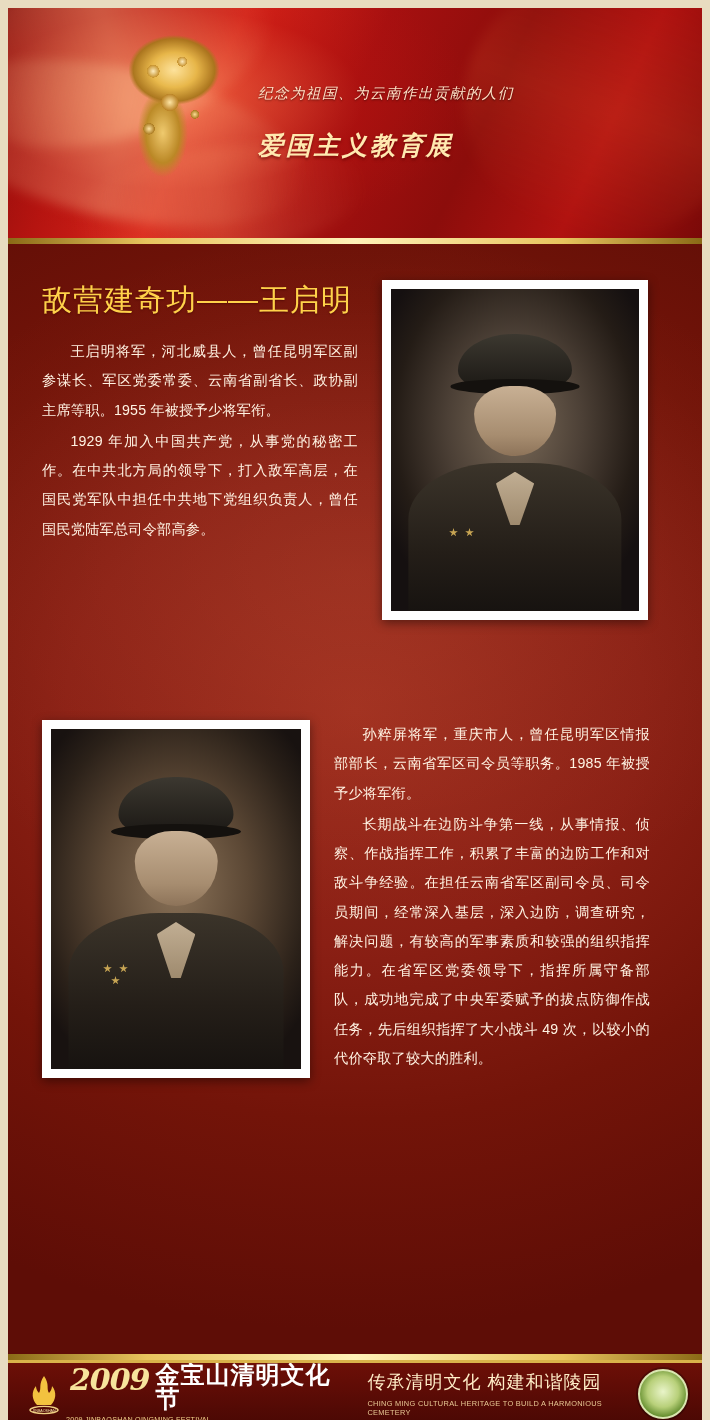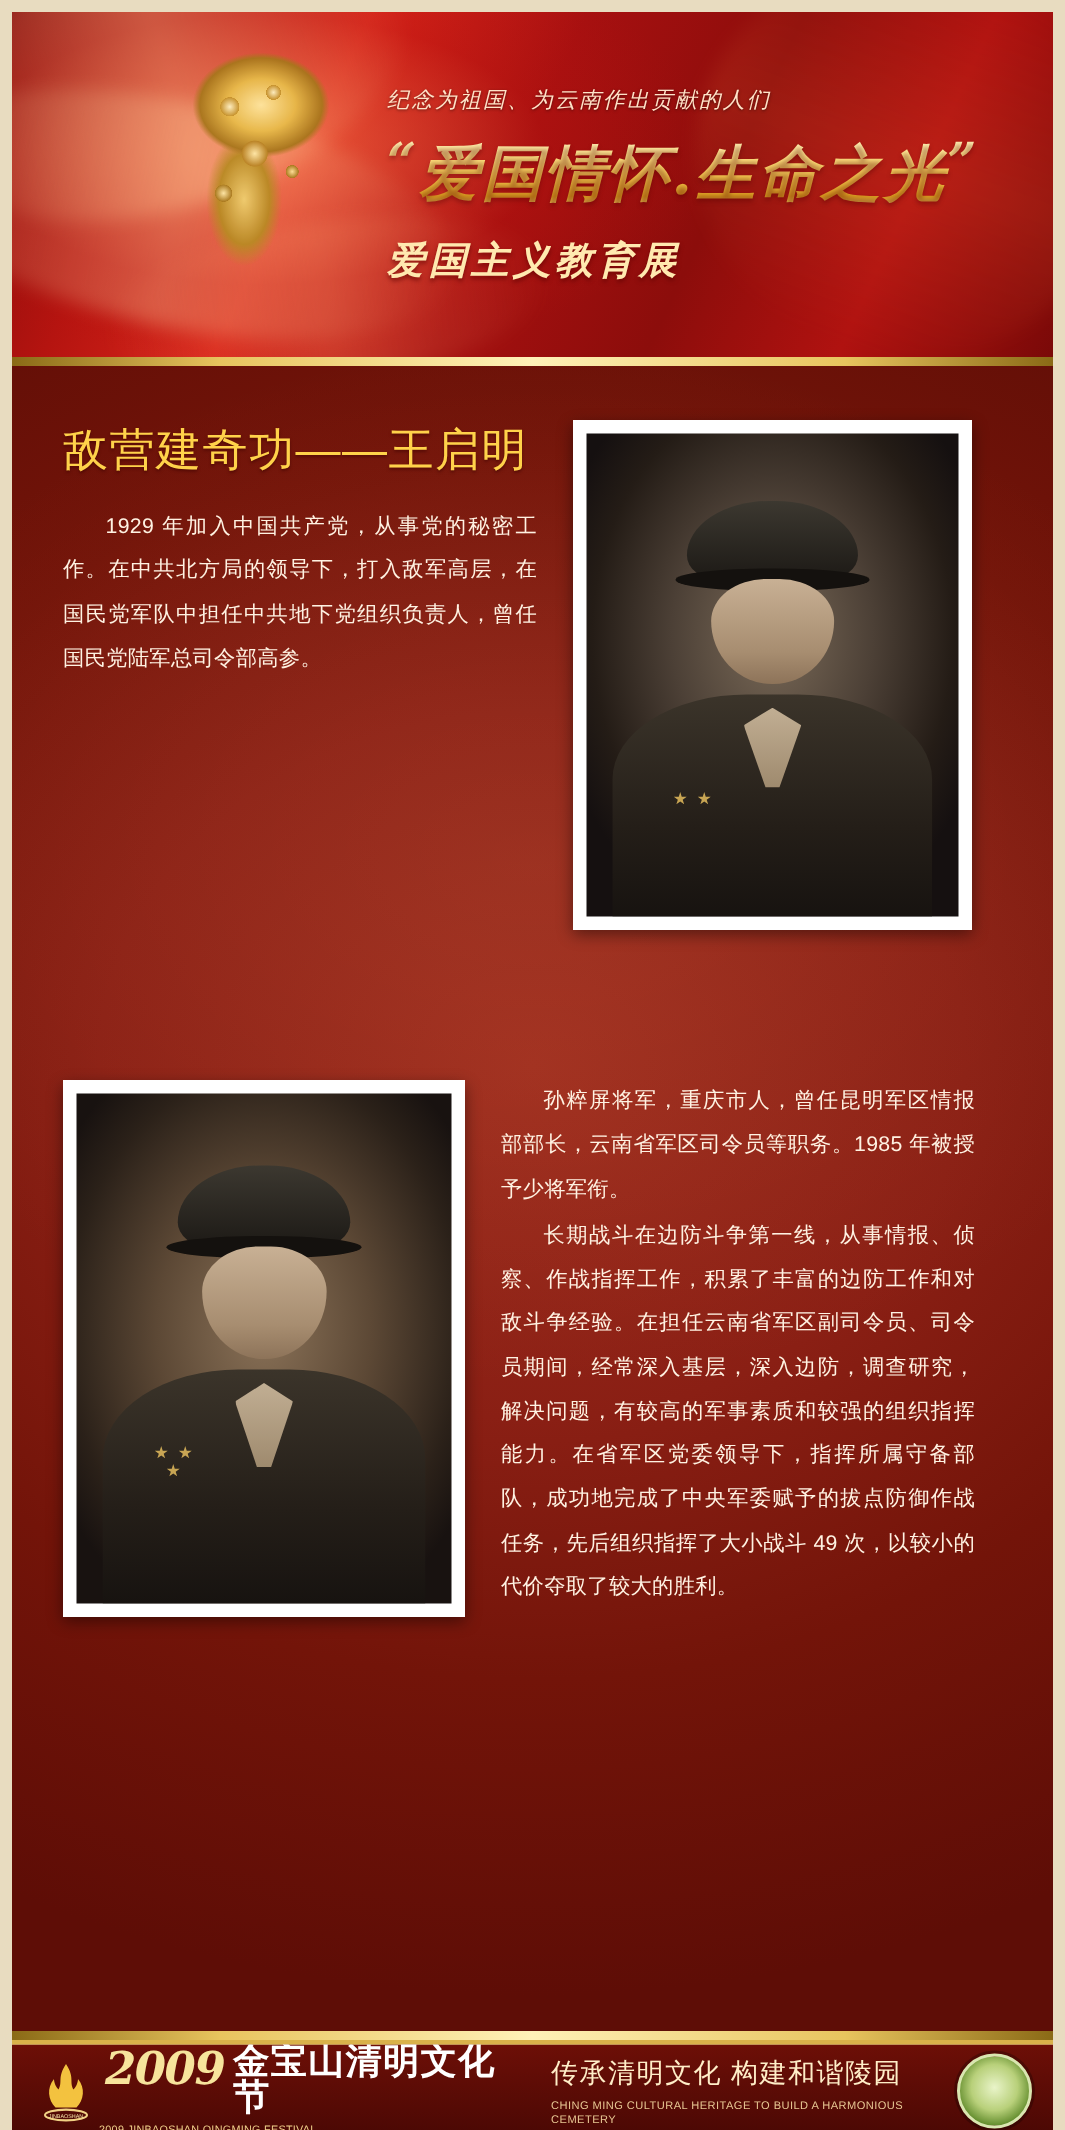--- a/index.html
+++ b/index.html
@@ -354,34 +354,32 @@
 
   <div class="header">
     <div class="silk silk1"></div>
     <div class="silk silk2"></div>
     <div class="silk silk3"></div>
     <div class="silk silk4"></div>
     <div class="dragon"></div>
 
     <div class="header-text">
       <div class="header-sub-top">纪念为祖国、为云南作出贡献的人们</div>
-      <div class="header-main">
-        <span class="quote">“</span><span>爱国情怀.生命之光</span><span class="quote">”</span>
-      </div>
       <div class="header-sub-bottom">爱国主义教育展</div>
     </div>
   </div>
 
   <div class="gold-rule"></div>
 
   <div class="content">
 
     <div class="section">
       <div class="text-col">
         <div class="section-title">敌营建奇功——王启明</div>
+        <p class="para">王启明将军，河北威县人，曾任昆明军区副参谋长、军区党委常委、云南省副省长、政协副主席等职。1955 年被授予少将军衔。</p>
         <p class="para">1929 年加入中国共产党，从事党的秘密工作。在中共北方局的领导下，打入敌军高层，在国民党军队中担任中共地下党组织负责人，曾任国民党陆军总司令部高参。</p>
       </div>
       <div class="photo-frame">
         <div class="photo p1">
           <div class="portrait-cap"></div>
           <div class="portrait-brim"></div>
           <div class="portrait-face"></div>
           <div class="portrait-body"></div>
           <div class="star" style="left:58px; bottom:74px;"></div>
           <div class="star" style="left:74px; bottom:74px;"></div>

